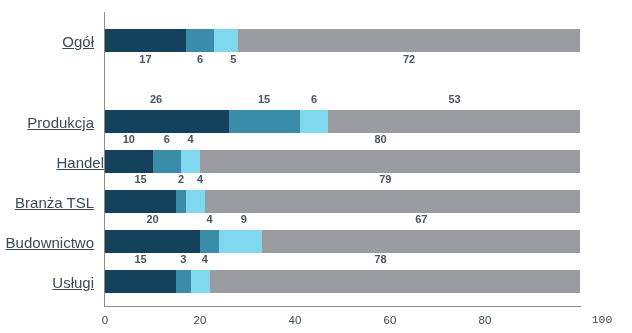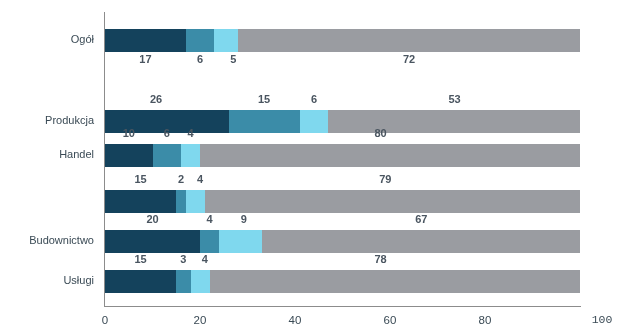--- a/index.html
+++ b/index.html
@@ -60,22 +60,23 @@
   }
   .seg {
     height: 100%;
   }
 
   .cat-label {
     position: absolute;
     right: 634px;        
     text-align: right;
     color: #3a4a55;
-    font-size: 11px;
+    font-size: 15px;
     white-space: nowrap;
+    text-decoration: underline;
   }
 
   .labels {
     position: absolute;
     left: 0;
     width: 100%;
     height: 16px;
   }
   .dlabel {
     position: absolute;
@@ -138,49 +139,50 @@
       </div>
       <div class="bar" style="top:17px;height:23px;">
         <div class="seg" style="width:123.5px;background:#14425c;"></div>
         <div class="seg" style="width:71.25px;background:#3b8ca8;"></div>
         <div class="seg" style="width:28.5px;background:#7fd8ee;"></div>
         <div class="seg" style="width:251.75px;background:#9a9ca1;"></div>
       </div>
       <div class="cat-label" style="top:21px;right:100%;padding-right:11px;text-align:center;">Produkcja</div>
     </div>
 
-    <div class="row" style="top:127px;height:54px;">
+    <div class="row" style="top:133px;height:54px;">
       <div class="labels" style="top:-2px;">
         <span class="dlabel" style="left:23.75px;">10</span>
         <span class="dlabel" style="left:61.75px;">6</span>
         <span class="dlabel" style="left:85.5px;">4</span>
         <span class="dlabel" style="left:275.5px;">80</span>
       </div>
       <div class="bar" style="top:17px;height:23px;">
         <div class="seg" style="width:47.5px;background:#14425c;"></div>
         <div class="seg" style="width:28.5px;background:#3b8ca8;"></div>
         <div class="seg" style="width:19px;background:#7fd8ee;"></div>
         <div class="seg" style="width:380px;background:#9a9ca1;"></div>
       </div>
-      <div class="cat-label" style="top:21px;right:100%;padding-right:11px;margin-left:21px;">Handel</div>
+      <div class="cat-label" style="top:21px;right:100%;padding-right:1px;margin-left:21px;">Handel</div>
     </div>
 
     <div class="row" style="top:173px;height:40px;">
       <div class="labels" style="top:-2px;">
         <span class="dlabel" style="left:35.6px;">15</span>
         <span class="dlabel" style="left:76px;">2</span>
         <span class="dlabel" style="left:95px;">4</span>
         <span class="dlabel" style="left:280.25px;">79</span>
       </div>
       <div class="bar" style="top:17px;height:23px;">
         <div class="seg" style="width:71.25px;background:#14425c;"></div>
         <div class="seg" style="width:9.5px;background:#3b8ca8;"></div>
         <div class="seg" style="width:19px;background:#7fd8ee;"></div>
         <div class="seg" style="width:375.25px;background:#9a9ca1;"></div>
       </div>
+      <div class="cat-label" style="top:21px;right:100%;padding-right:11px;">Branża TSL</div>
     </div>
 
     <div class="row" style="top:213px;height:40px;">
       <div class="labels" style="top:-2px;">
         <span class="dlabel" style="left:47.5px;">20</span>
         <span class="dlabel" style="left:104.5px;">4</span>
         <span class="dlabel" style="left:138.7px;">9</span>
         <span class="dlabel" style="left:316.3px;">67</span>
       </div>
       <div class="bar" style="top:17px;height:23px;">

